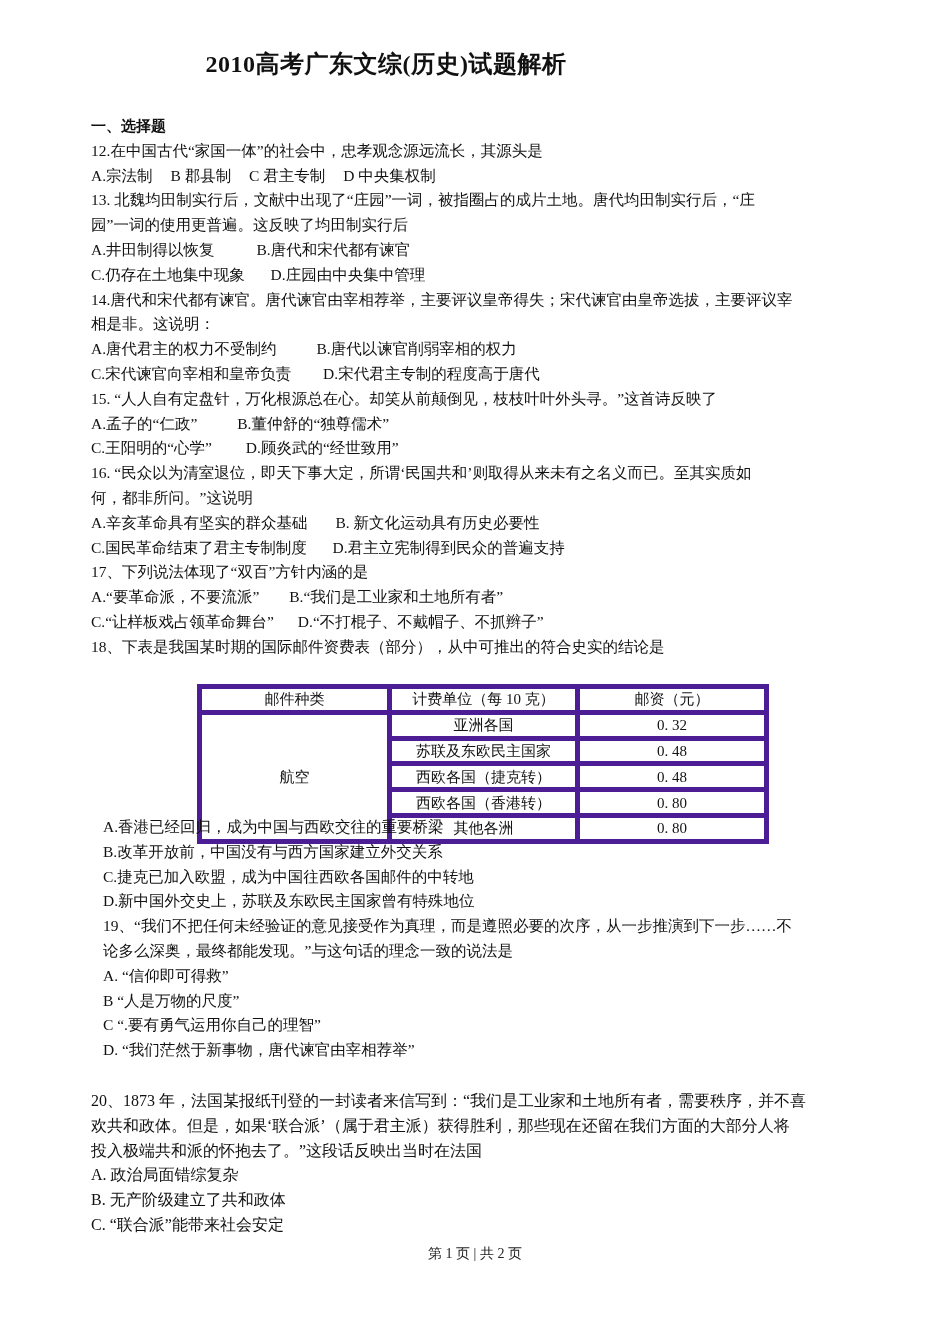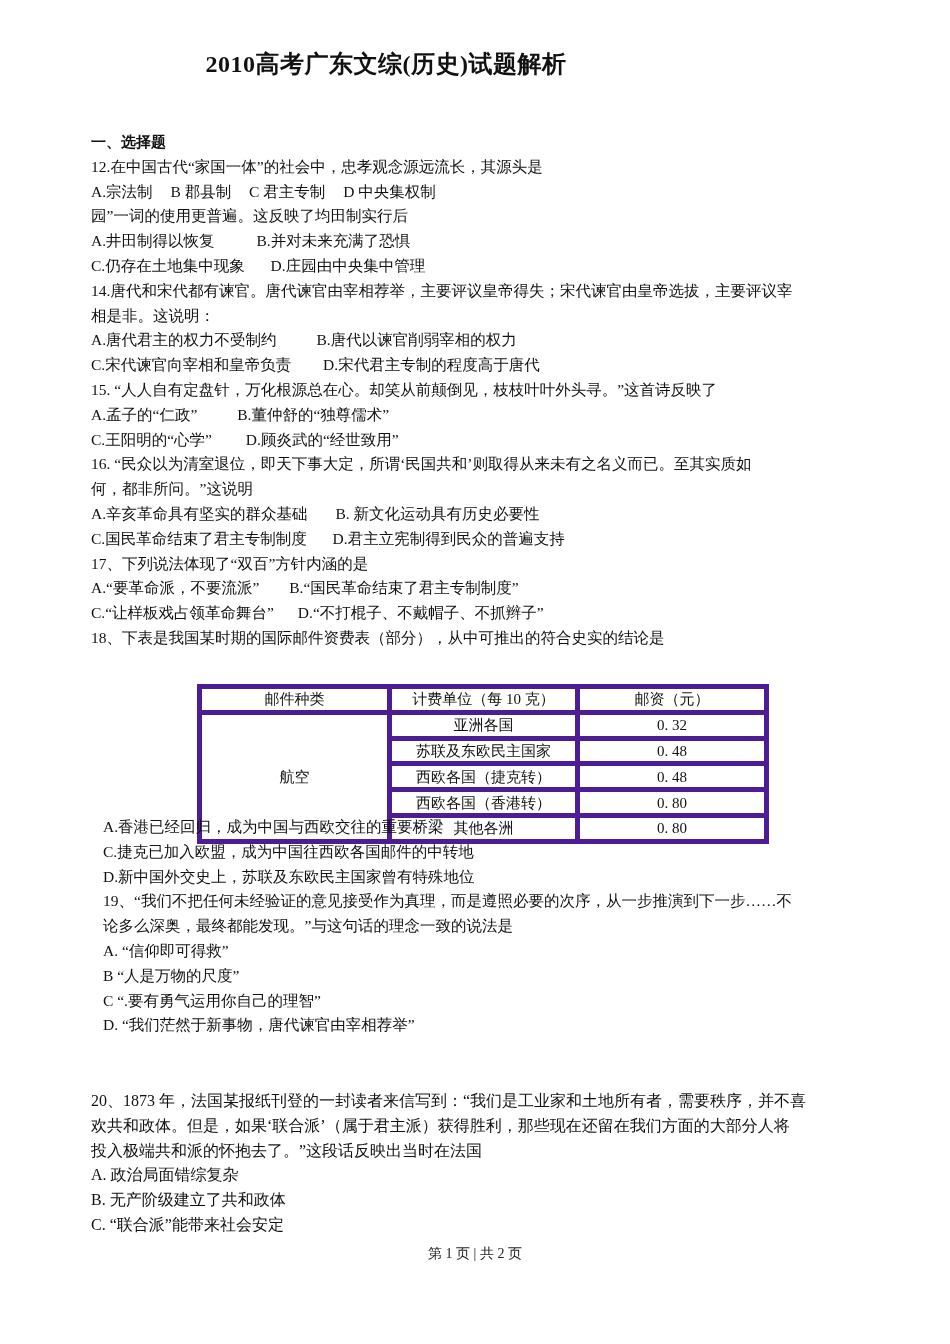--- a/index.html
+++ b/index.html
@@ -10,21 +10,21 @@
   }
   .title {
     position: absolute; top: 48px; left: 0; width: 772px; text-align: center;
     font-size: 24px; font-weight: bold; letter-spacing: 0.5px;
     font-family: "Liberation Serif", "DejaVu Serif", serif;
   }
   .content {
     position: absolute; left: 91px; top: 114px; width: 770px;
     font-size: 15.5px; line-height: 24.8px;
   }
-  .section-head { font-weight: bold; font-size: 15px; margin-top: 16px; }
+  .section-head { font-weight: bold; font-size: 15px; }
   .line { white-space: nowrap; }
   .opt { display: inline-block; }
   .gap { display: inline-block; }
   .tbl-wrap { position: absolute; left: 197px; top: 684px; }
   table.fee {
     border-collapse: collapse; font-size: 15px;
     font-family: "Liberation Serif", "DejaVu Serif", serif;
   }
   table.fee td, table.fee th {
     border: 5px solid #4c1d95; text-align: center; font-weight: normal;
@@ -49,24 +49,25 @@
   <div class="line section-head">一、选择题</div>
 
   <div class="line">12.在中国古代“家国一体”的社会中，忠孝观念源远流长，其源头是</div>
   <div class="line">
     <span class="opt">A.宗法制</span><span class="gap" style="width:14px"></span>
     <span class="opt">B 郡县制</span><span class="gap" style="width:14px"></span>
     <span class="opt">C 君主专制</span><span class="gap" style="width:14px"></span>
     <span class="opt">D 中央集权制</span>
   </div>
 
+  <div class="line">13. 北魏均田制实行后，文献中出现了“庄园”一词，被指圈占的成片土地。唐代均田制实行后，“庄</div>
   <div class="line">园”一词的使用更普遍。这反映了均田制实行后</div>
   <div class="line">
     <span class="opt">A.井田制得以恢复</span><span class="gap" style="width:38px"></span>
-    <span class="opt">B.并对未来充满了恐惧</span>
+    <span class="opt">B.唐代和宋代都有谏官</span>
   </div>
   <div class="line">
     <span class="opt">C.仍存在土地集中现象</span><span class="gap" style="width:22px"></span>
     <span class="opt">D.庄园由中央集中管理</span>
   </div>
 
   <div class="line">14.唐代和宋代都有谏官。唐代谏官由宰相荐举，主要评议皇帝得失；宋代谏官由皇帝选拔，主要评议宰</div>
   <div class="line">相是非。这说明：</div>
   <div class="line">
     <span class="opt">A.唐代君主的权力不受制约</span><span class="gap" style="width:36px"></span>
@@ -94,21 +95,21 @@
     <span class="opt">B. 新文化运动具有历史必要性</span>
   </div>
   <div class="line">
     <span class="opt">C.国民革命结束了君主专制制度</span><span class="gap" style="width:22px"></span>
     <span class="opt">D.君主立宪制得到民众的普遍支持</span>
   </div>
 
   <div class="line">17、下列说法体现了“双百”方针内涵的是</div>
   <div class="line">
     <span class="opt">A.“要革命派，不要流派”</span><span class="gap" style="width:26px"></span>
-    <span class="opt">B.“国民革命结束了君主专制制度”</span>
+    <span class="opt">B.“我们是工业家和土地所有者”</span>
   </div>
   <div class="line">
     <span class="opt">C.“让样板戏占领革命舞台”</span><span class="gap" style="width:20px"></span>
     <span class="opt">D.“不打棍子、不戴帽子、不抓辫子”</span>
   </div>
 
   <div class="line">18、下表是我国某时期的国际邮件资费表（部分），从中可推出的符合史实的结论是</div>
 </div>
 
 <div class="tbl-wrap">
@@ -139,20 +140,21 @@
     <tr>
       <td class="c2">其他各洲</td>
       <td class="c3">0. 80</td>
     </tr>
   </tbody>
     </table>
 </div>
 
 <div class="after-table">
   <div class="line">A.香港已经回归，成为中国与西欧交往的重要桥梁</div>
+  <div class="line">B.改革开放前，中国没有与西方国家建立外交关系</div>
   <div class="line">C.捷克已加入欧盟，成为中国往西欧各国邮件的中转地</div>
   <div class="line">D.新中国外交史上，苏联及东欧民主国家曾有特殊地位</div>
 
   <div class="line">19、“我们不把任何未经验证的意见接受作为真理，而是遵照必要的次序，从一步推演到下一步……不</div>
   <div class="line">论多么深奥，最终都能发现。”与这句话的理念一致的说法是</div>
   <div class="line">A. “信仰即可得救”</div>
   <div class="line">B “人是万物的尺度”</div>
   <div class="line">C “.要有勇气运用你自己的理智”</div>
   <div class="line">D. “我们茫然于新事物，唐代谏官由宰相荐举”</div>
 </div>

